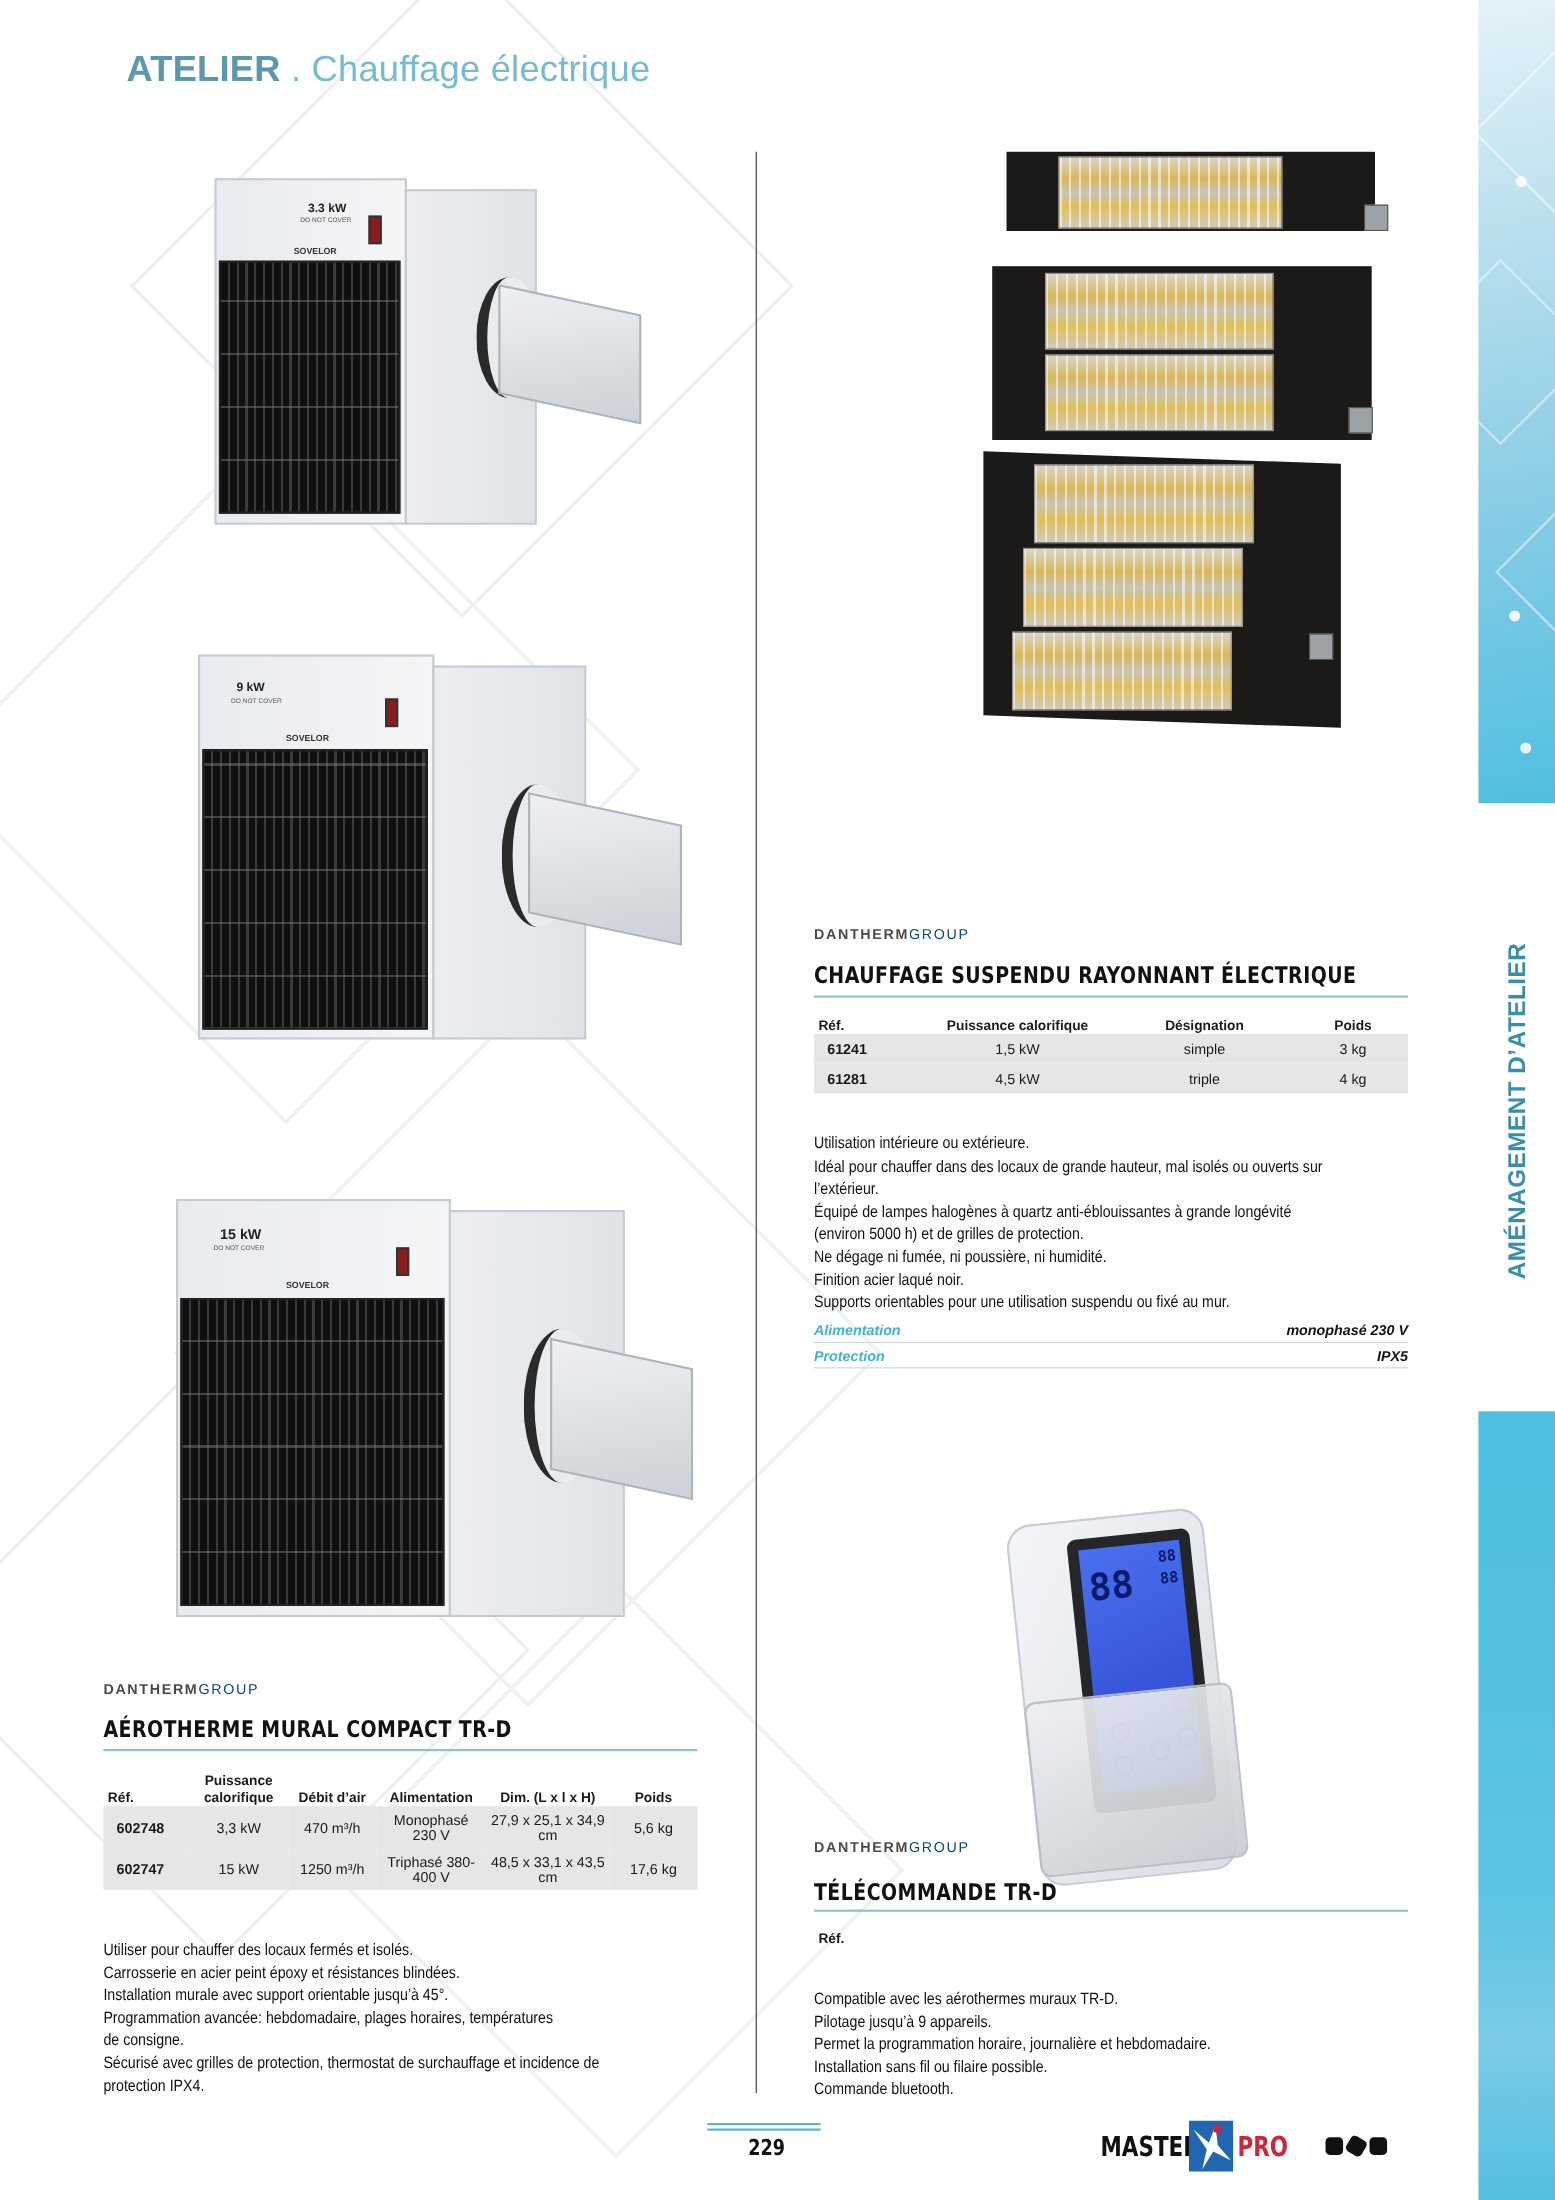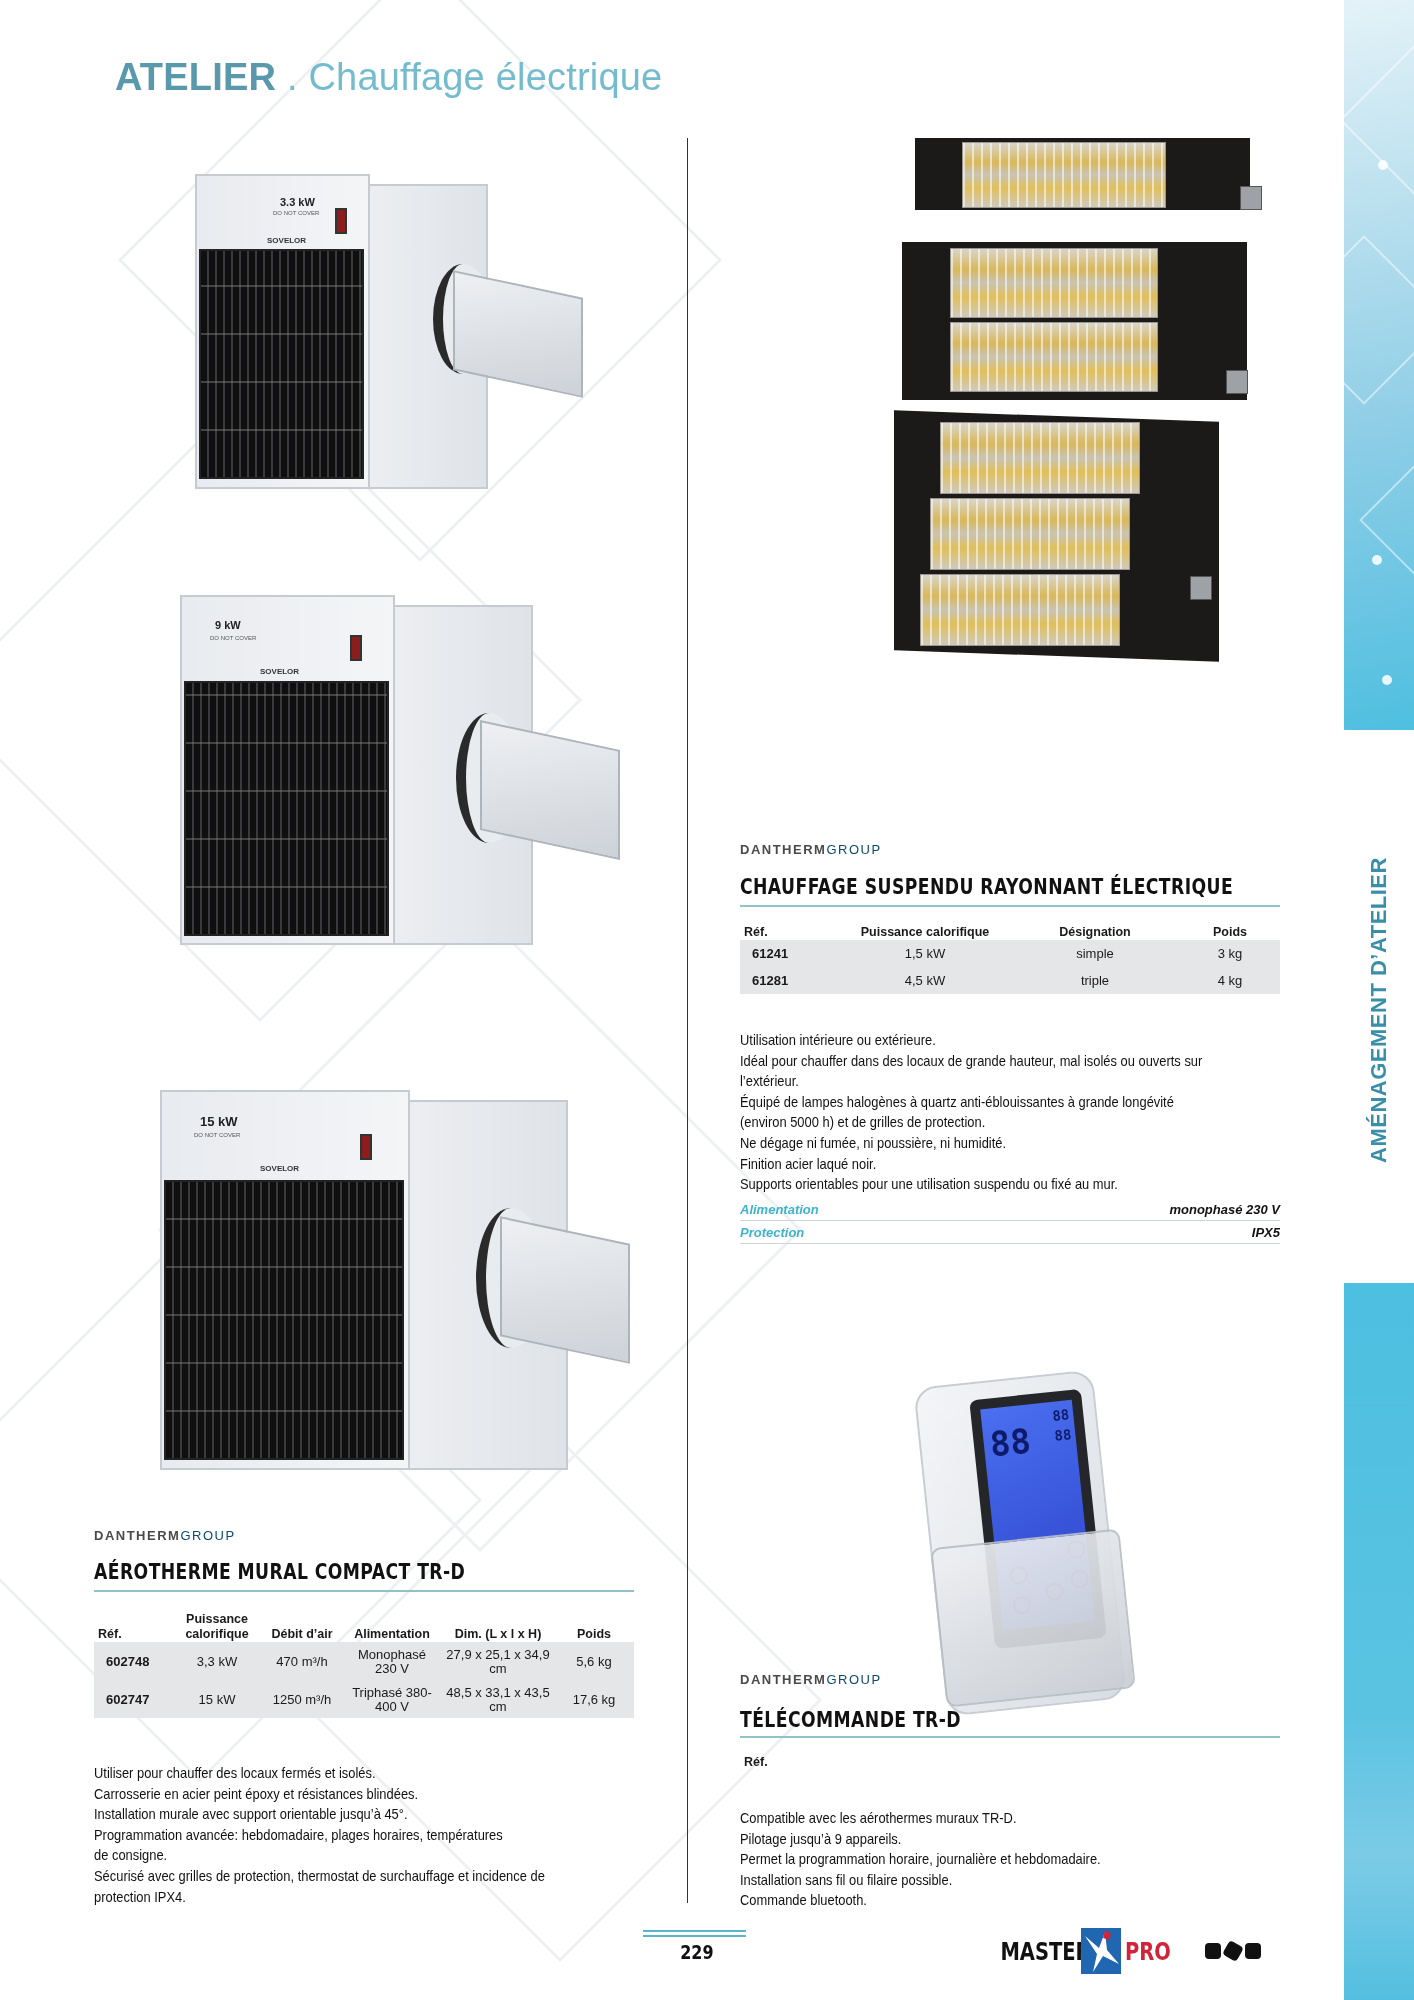--- a/index.html
+++ b/index.html
@@ -2,21 +2,21 @@
 <html><head>
 <meta charset="utf-8">
 <style>
   * { box-sizing: border-box; margin: 0; padding: 0; }
   html, body { width: 1414px; height: 2000px; background: #ffffff; overflow: hidden; }
   body { position: relative; font-family: "Liberation Sans", sans-serif; color: #1a1a1a; }
 
   
   .bg-deco { position: absolute; left: 0; top: 0; width: 1340px; height: 2000px; pointer-events: none; }
 
-  .page-title { position: absolute; left: 115px; top: 44px; font-size: 38px; letter-spacing: 0.2px; white-space: nowrap; margin-top: 12px; }
+  .page-title { position: absolute; left: 115px; top: 44px; font-size: 33px; letter-spacing: 0.2px; white-space: nowrap; }
   .page-title .strong { font-weight: bold; color: #5a98ab; }
   .page-title .light { color: #74bccd; }
 
   .col-divider { position: absolute; left: 687px; top: 138px; width: 1px; height: 1765px; background: #333; }
 
   
   .side-top { position: absolute; left: 1344px; top: 0; width: 70px; height: 730px;
     background: linear-gradient(170deg, #e4f2f8 0%, #b8dfee 30%, #8ccde6 60%, #4fbfe0 100%); overflow: hidden; }
   .side-top .shine { position: absolute; width: 120px; height: 120px; border: 2px solid rgba(255,255,255,0.5); transform: rotate(45deg); }
   .side-top .dot { position: absolute; width: 10px; height: 10px; border-radius: 50%; background: rgba(255,255,255,0.85); }
@@ -113,21 +113,21 @@
   <div class="shine" style="left:40px; top:460px;"></div>
   <div class="dot" style="left:34px; top:160px;"></div>
   <div class="dot" style="left:28px; top:555px;"></div>
   <div class="dot" style="left:38px; top:675px;"></div>
 </div>
 <div class="side-label">
   <span>AMÉNAGEMENT D’ATELIER</span>
 </div>
 <div class="side-bottom"></div>
 
-<div class="photo" style="left:195px; top:164px; width:390px; height:330px;text-decoration:underline;">
+<div class="photo" style="left:195px; top:152px; width:390px; height:330px;text-decoration:underline;">
   <div class="heater-box" style="left:0; top:10px; width:175px; height:315px;"></div>
   <div class="heater-side" style="left:173px; top:20px; width:120px; height:305px;"></div>
   <div class="heater-label" style="left:85px; top:32px;">3.3 kW</div>
   <div class="heater-sub" style="left:78px; top:46px;">DO NOT COVER</div>
   <div class="heater-logo" style="left:72px; top:72px;">SOVELOR</div>
   <div class="heater-switch" style="left:140px; top:44px;"></div>
   <div class="heater-grille" style="left:4px; top:85px; width:165px; height:230px;"></div>
   <div class="heater-disc" style="left:238px; top:100px; width:60px; height:110px;"></div>
   <div class="heater-bracket" style="left:258px; top:120px; width:130px; height:100px;"></div>
 </div>

